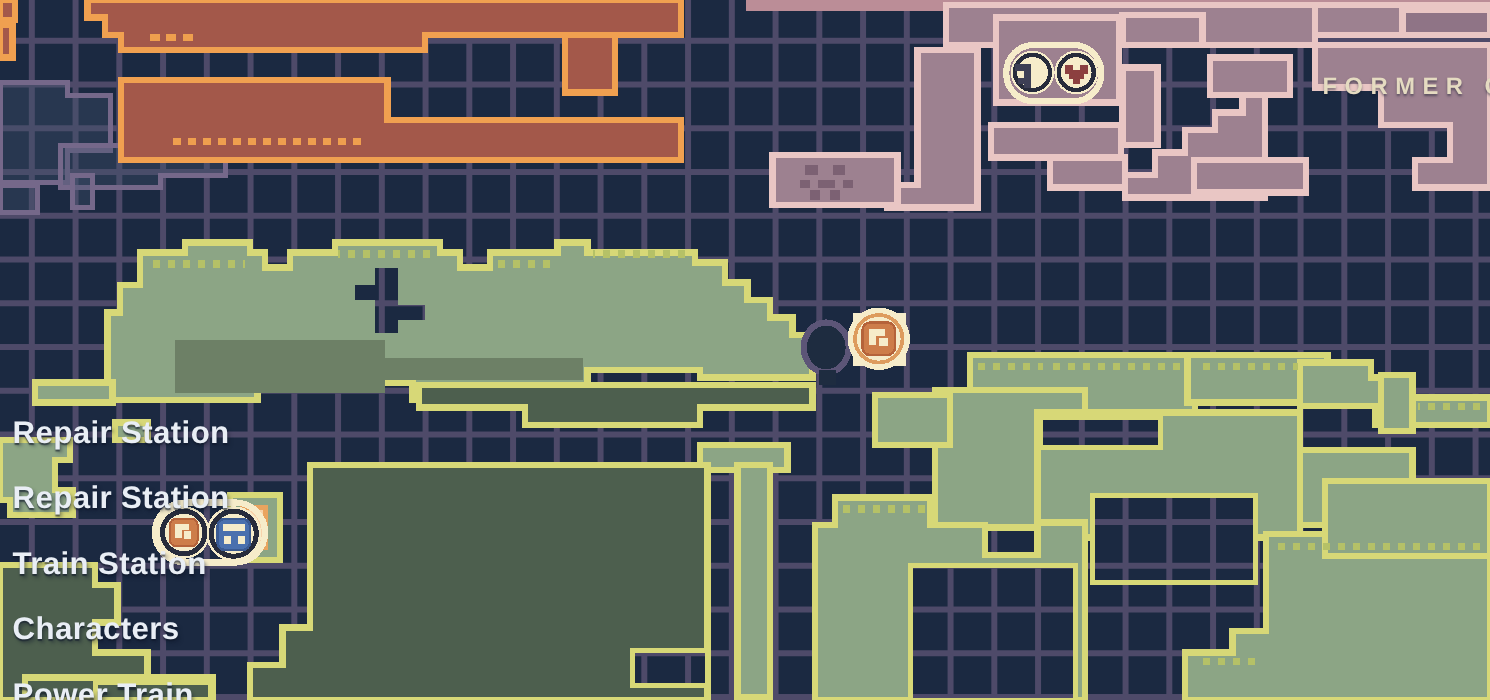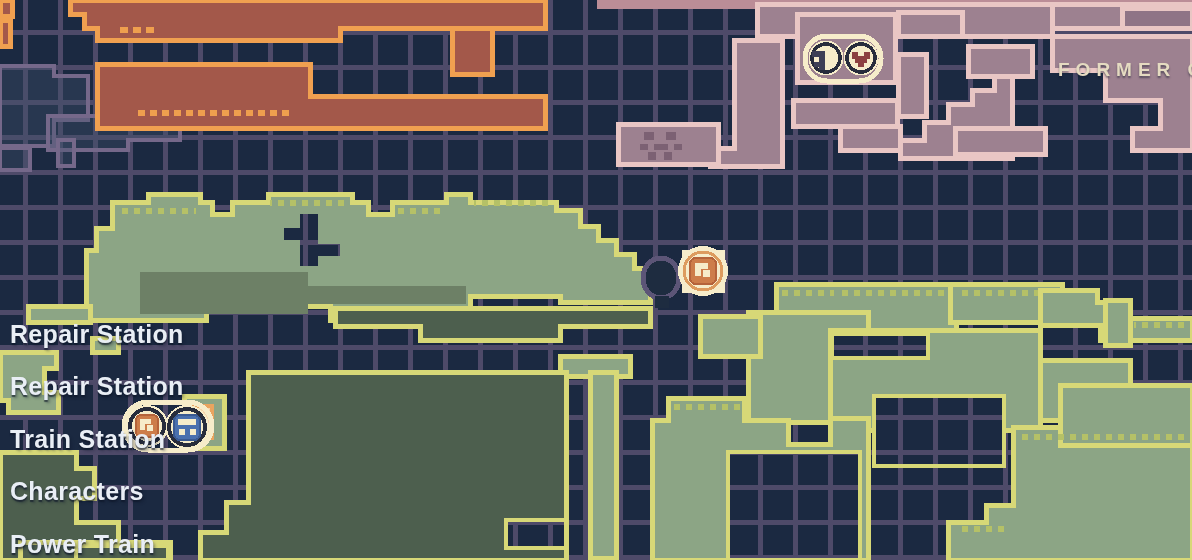--- a/index.html
+++ b/index.html
@@ -2,21 +2,21 @@
 <html><head>
 <meta charset="utf-8">
 <style>
   html,body{margin:0;padding:0;background:#10192b;}
   .stage{
     position:relative;width:1192px;height:560px;overflow:hidden;
     font-family:"Liberation Sans",sans-serif;
     image-rendering:pixelated;
   }
   .stage svg{position:absolute;inset:0;display:block;}
-  .legend{position:absolute;left:10px;top:0;width:320px;height:520px;pointer-events:none;}
+  .legend{position:absolute;left:10px;top:12px;width:320px;height:520px;pointer-events:none;}
   .legend-item{
     position:absolute;left:0;
     font-size:25px;font-weight:600;letter-spacing:.3px;
     color:#e9eef5;
     text-shadow:0 2px 1px rgba(15,24,42,.6),2px 3px 3px rgba(15,24,42,.35);
     white-space:nowrap;
   }
   .area-label{
     position:absolute;left:1058px;top:59px;
     font-size:19px;font-weight:700;letter-spacing:6px;

